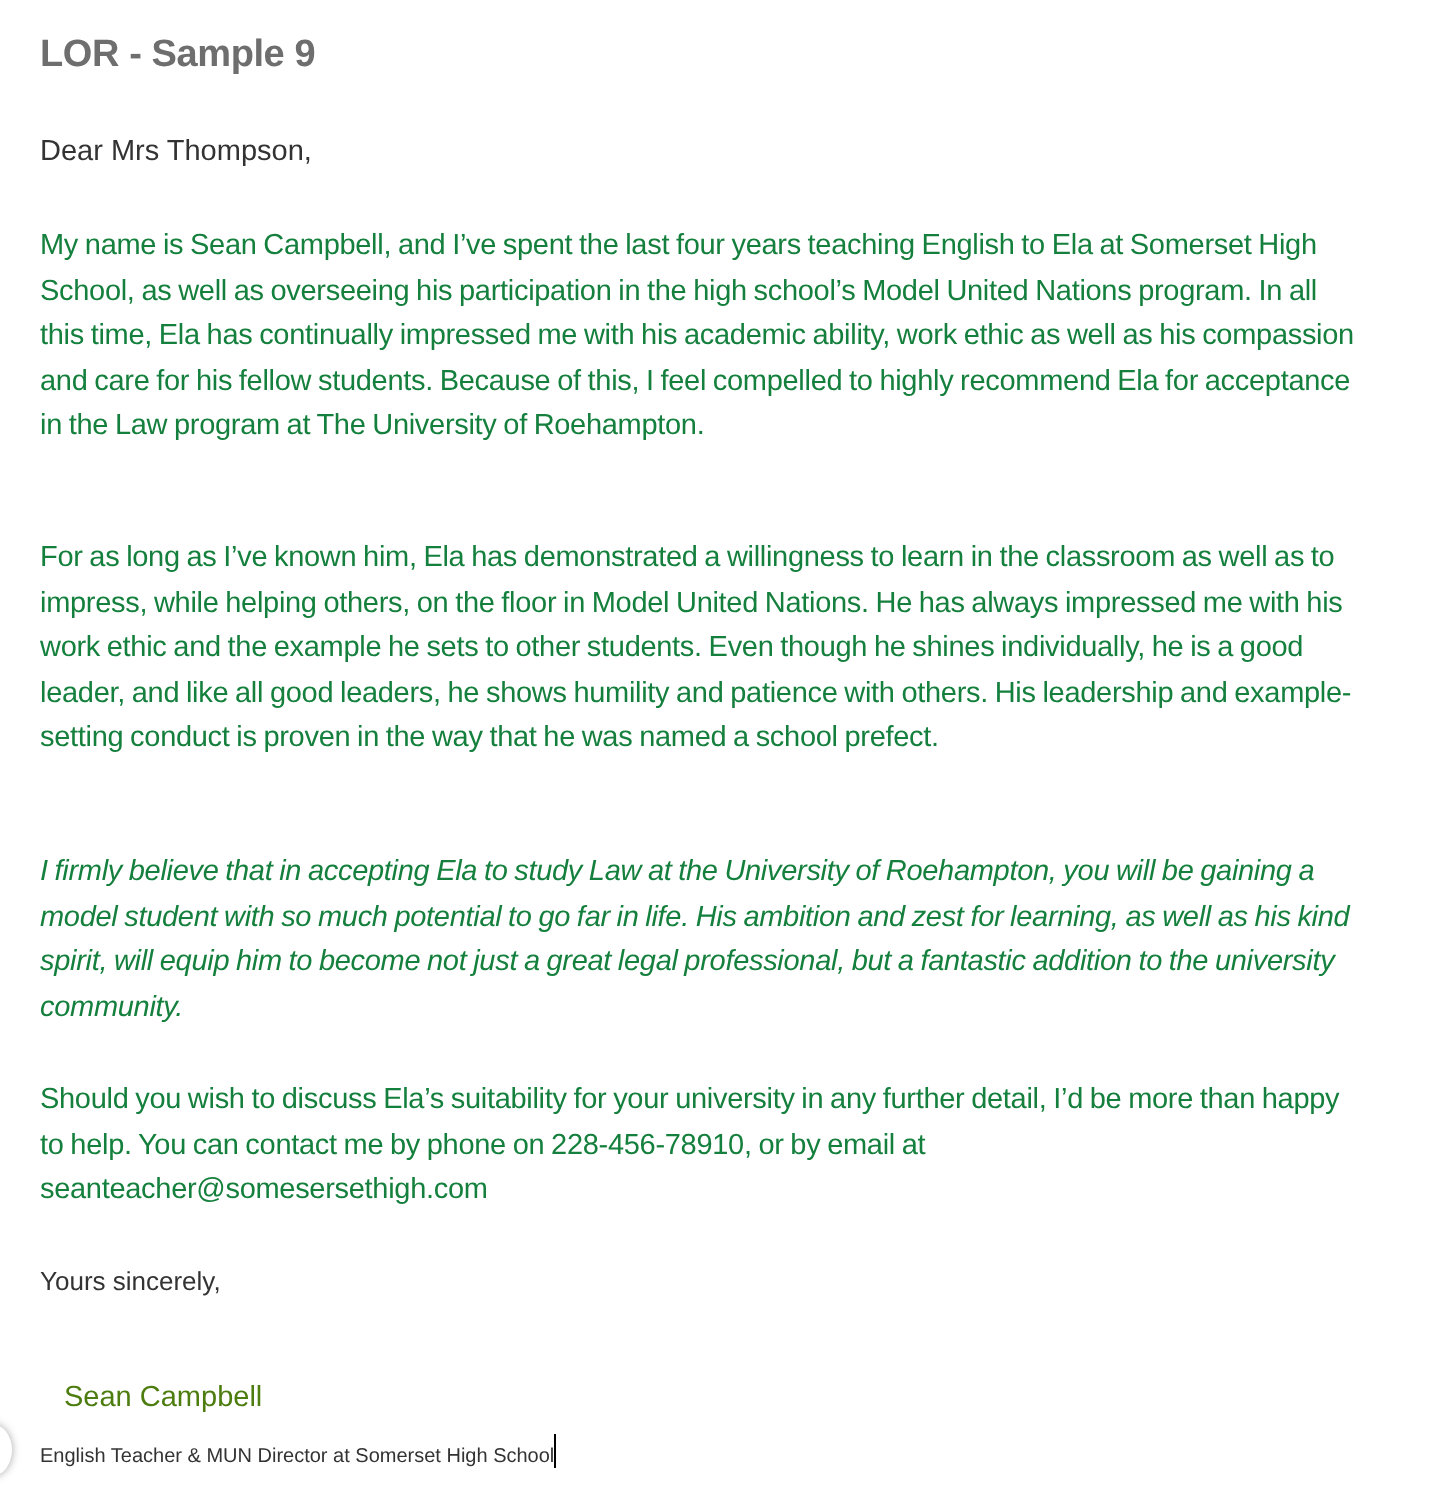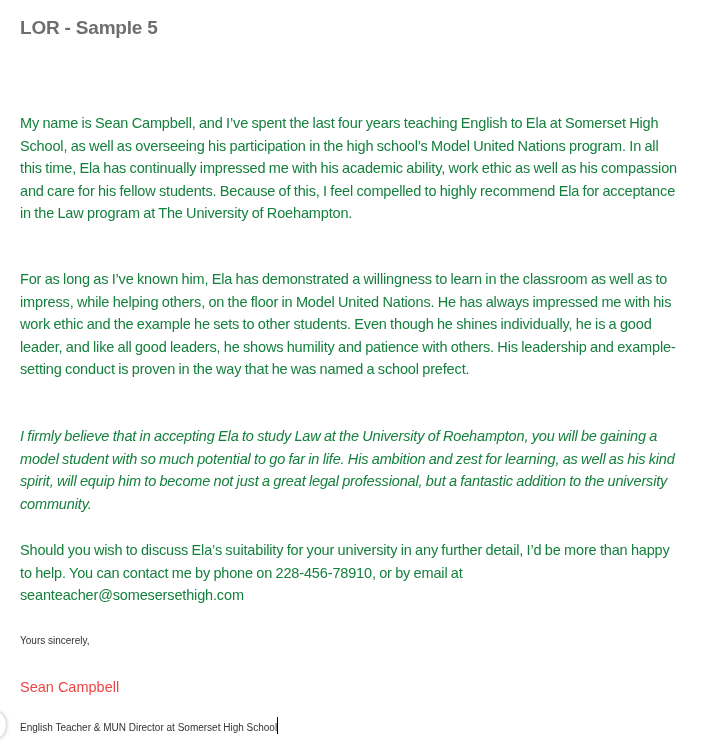--- a/index.html
+++ b/index.html
@@ -52,33 +52,33 @@
       word-spacing: -0.5px;
     }
     .p1 { top: 98px; }
     .p2 { top: 254px; }
     .p3 { top: 411px; font-style: italic; }
     .p4 { top: 525px; }
     .closing {
       position: absolute;
       left: 0;
       top: 617px;
-      font-size: 10px;
+      font-size: 13px;
       line-height: 20px;
       margin: 0;
       color: #333;
     }
     .sig-name {
       position: absolute;
       left: 0;
       top: 663px;
       font-size: 14.5px;
       line-height: 20px;
-      margin: 0;
-      color: #ef4444;
+      margin: 12px;
+      color: #4d7c0f;
     }
     .sig-title {
       position: absolute;
       left: 0;
       top: 703px;
       font-size: 10px;
       line-height: 20px;
       margin: 0;
       color: #333;
       white-space: nowrap;
@@ -101,21 +101,22 @@
       background: #ffffff;
       box-shadow: 0 0 4px rgba(0,0,0,0.35);
     }
   </style>
 </head>
 <body>
 
 <div class="side-control"></div>
 
 <div class="doc">
-  <h1 class="title">LOR - Sample 5</h1>
+  <h1 class="title">LOR - Sample 9</h1>
+  <p class="greeting">Dear Mrs Thompson,</p>
   <p class="para p1">My name is Sean Campbell, and I’ve spent the last four years teaching English to Ela at Somerset High School, as well as overseeing his participation in the high school’s Model United Nations program. In all this time, Ela has continually impressed me with his academic ability, work ethic as well as his compassion and care for his fellow students. Because of this, I feel compelled to highly recommend Ela for acceptance in the Law program at The University of Roehampton.</p>
   <p class="para p2">For as long as I’ve known him, Ela has demonstrated a willingness to learn in the classroom as well as to impress, while helping others, on the floor in Model United Nations. He has always impressed me with his work ethic and the example he sets to other students. Even though he shines individually, he is a good leader, and like all good leaders, he shows humility and patience with others. His leadership and example-setting conduct is proven in the way that he was named a school prefect.</p>
   <p class="para p3">I firmly believe that in accepting Ela to study Law at the University of Roehampton, you will be gaining a model student with so much potential to go far in life. His ambition and zest for learning, as well as his kind spirit, will equip him to become not just a great legal professional, but a fantastic addition to the university community.</p>
   <p class="para p4">Should you wish to discuss Ela’s suitability for your university in any further detail, I’d be more than happy to help. You can contact me by phone on 228-456-78910, or by email at seanteacher@somesersethigh.com</p>
   <p class="closing">Yours sincerely,</p>
   <p class="sig-name">Sean Campbell</p>
   <p class="sig-title"><span>English Teacher &amp; MUN Director at Somerset High School</span><span class="caret"></span></p>
 </div>
 
 </body></html>

